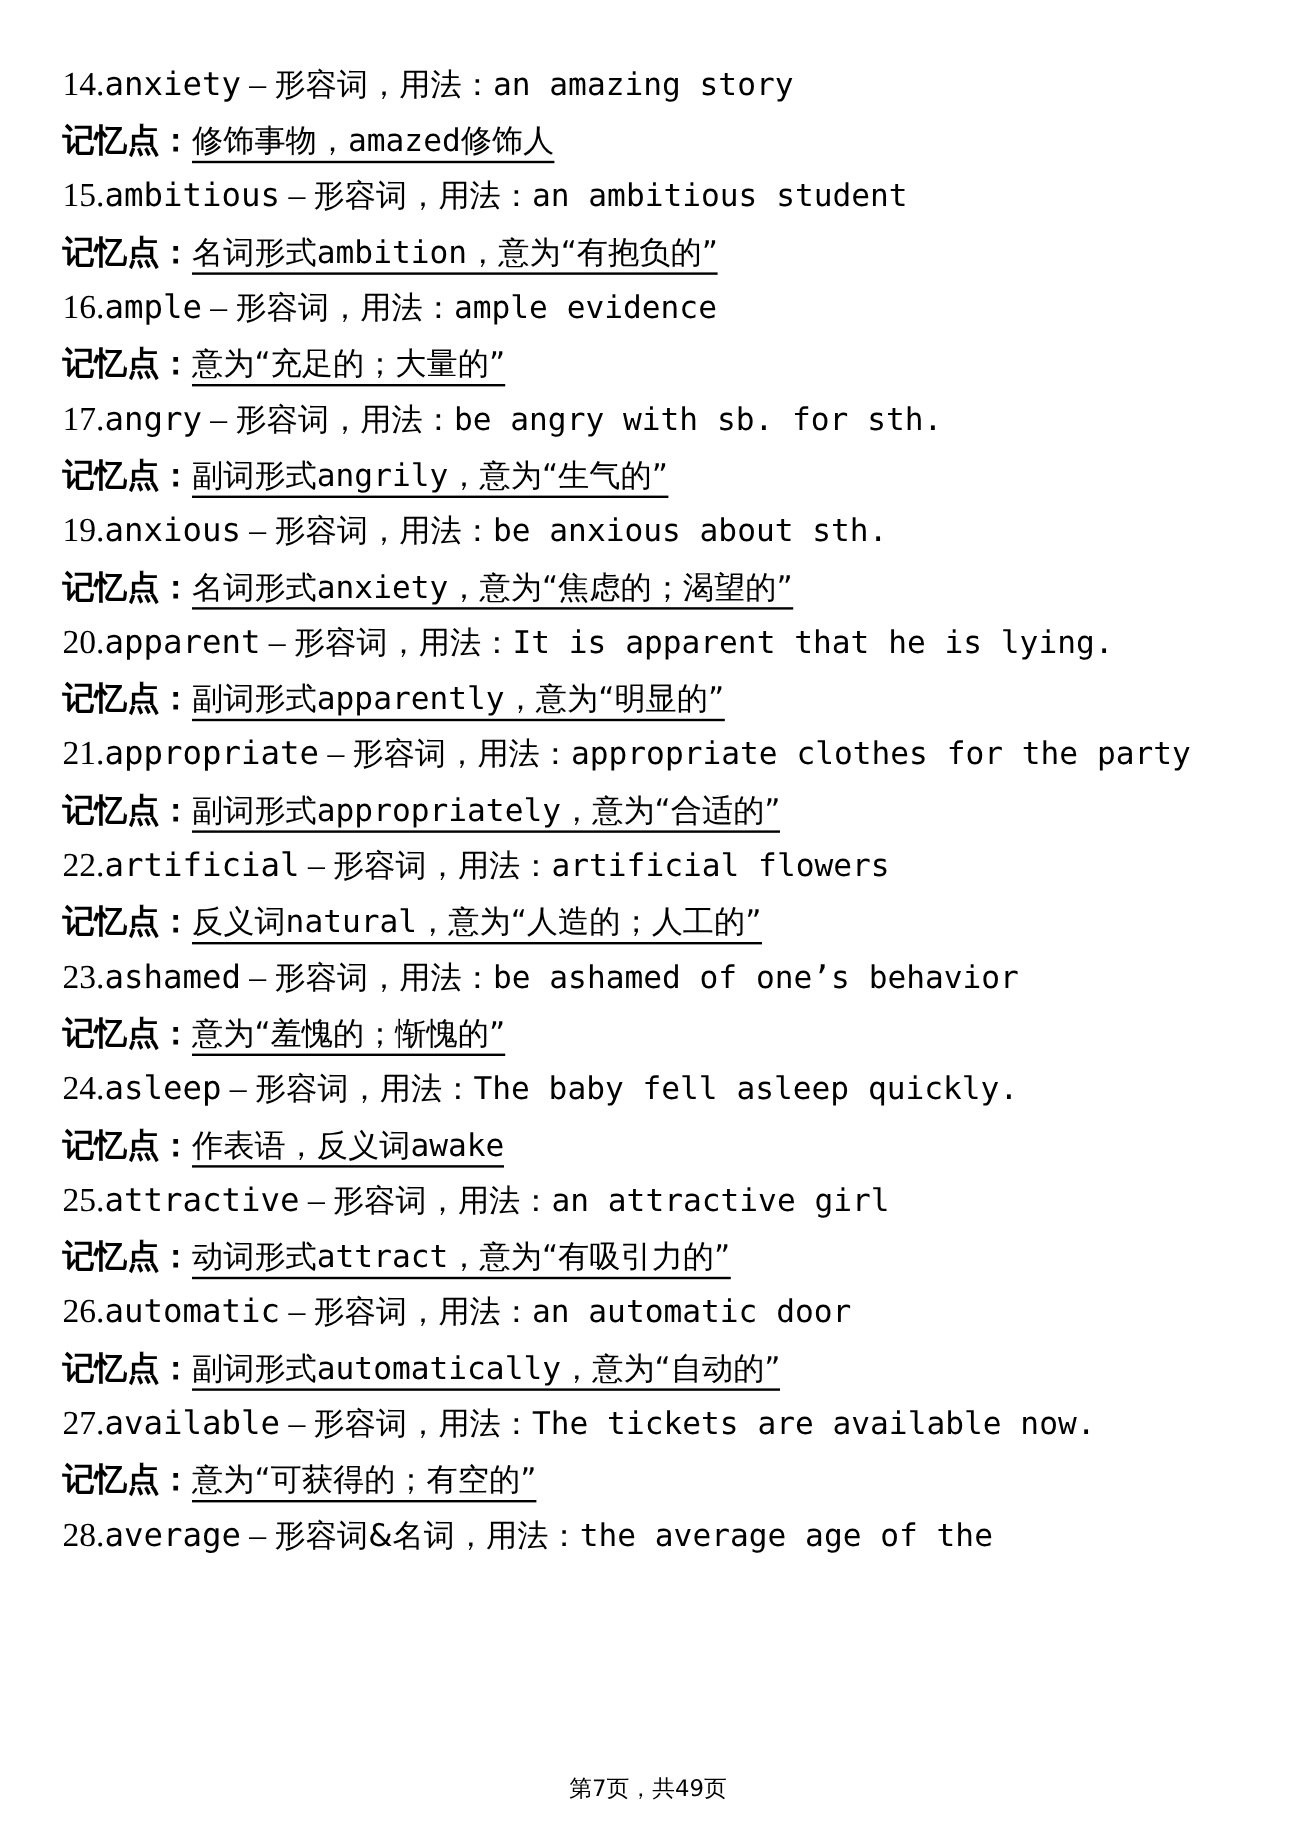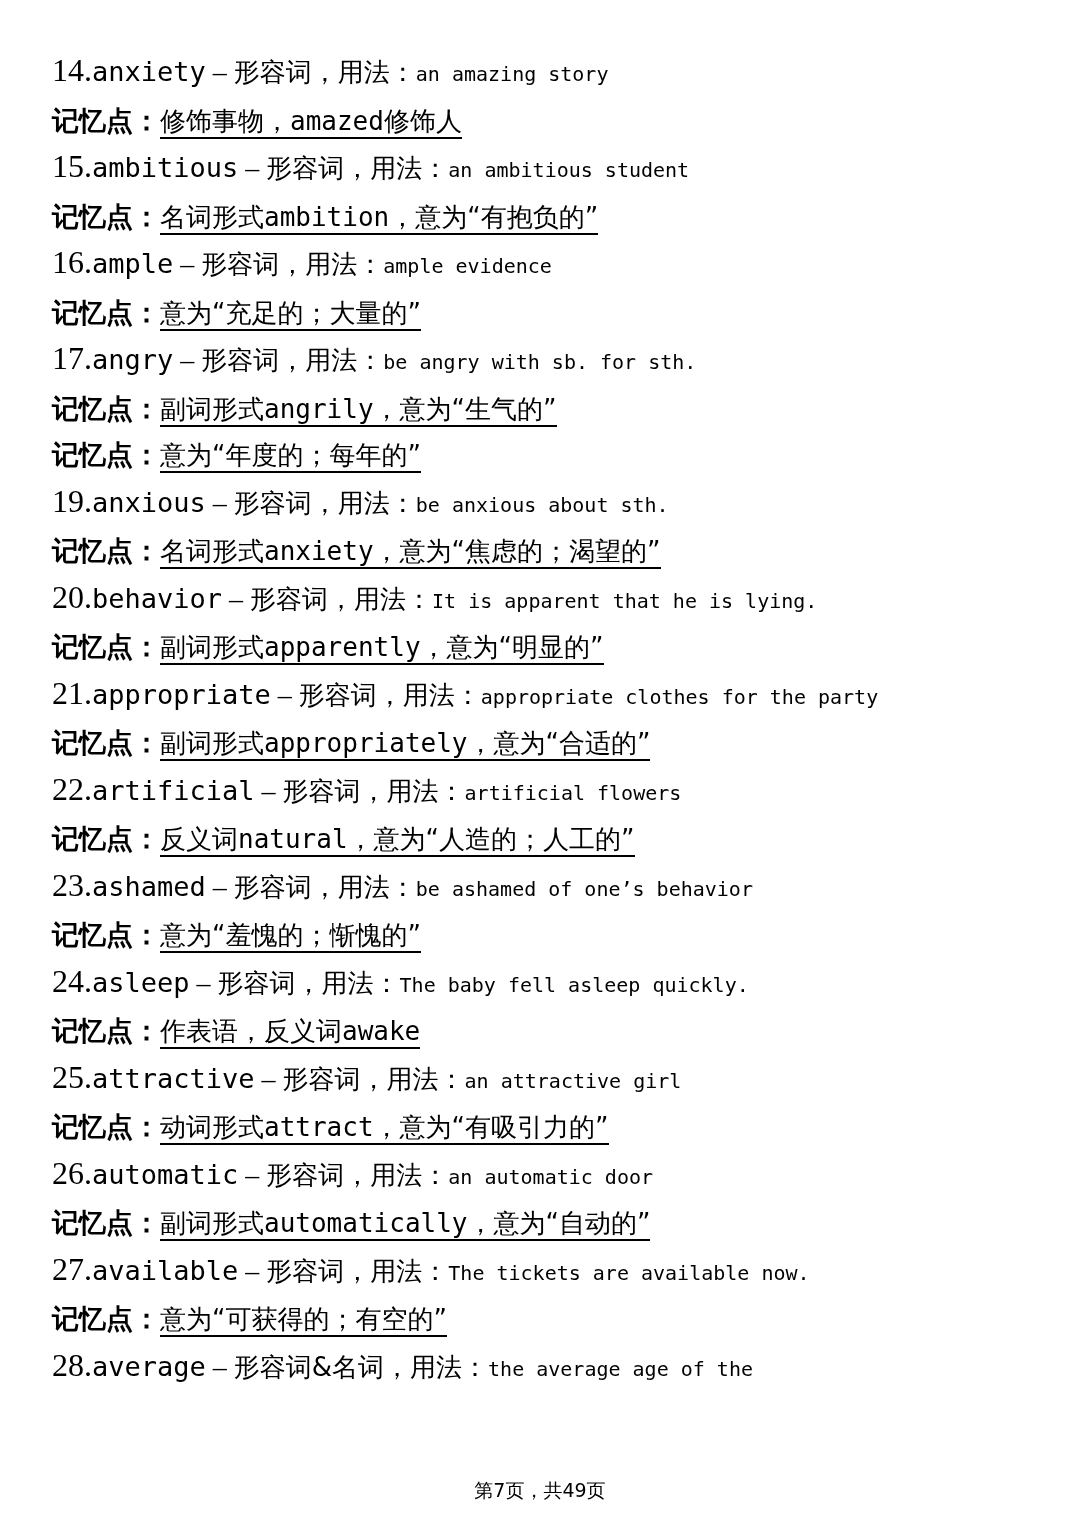--- a/index.html
+++ b/index.html
@@ -23,42 +23,42 @@
     padding: 48px 52px 0 52px;
   }
   .entry-line {
     font-size: 28px;
     line-height: 45.5px;
     white-space: normal;
     word-break: break-word;
   }
   .num {
     font-family: "Liberation Serif", serif;
-    font-size: 32px;
+    font-size: 28px;
   }
   .word {
     font-family: "DejaVu Sans Mono", monospace;
     font-size: 27px;
     letter-spacing: 0px;
   }
   .dash {
     font-family: "Liberation Serif", serif;
     font-size: 28px;
   }
   .pos {
     font-family: "DejaVu Sans", sans-serif;
     font-size: 26px;
   }
   .usage-label {
     font-family: Liberation Sans, sans-serif;
     font-size: 26px;
   }
   .usage {
     font-family: "DejaVu Sans Mono", monospace;
-    font-size: 20px;
+    font-size: 26px;
   }
   .note-line {
     font-size: 28px;
     line-height: 45.5px;
   }
   .note-label {
     font-family: "DejaVu Sans", sans-serif;
     font-weight: bold;
     font-size: 27px;
   }
@@ -89,24 +89,23 @@
 <div class="page">
   <div id="entries">
       <div class="entry-line"><span class="num">14.</span><span class="word">anxiety</span> <span class="dash">–</span> <span class="pos">形容词，</span><span class="usage-label">用法：</span><span class="usage">an amazing story</span></div>
       <div class="note-line"><span class="note-label">记忆点：</span><span class="note-text"><span>修饰事物，</span><span class="mono">amazed</span><span>修饰人</span></span></div>
       <div class="entry-line"><span class="num">15.</span><span class="word">ambitious</span> <span class="dash">–</span> <span class="pos">形容词，</span><span class="usage-label">用法：</span><span class="usage">an ambitious student</span></div>
       <div class="note-line"><span class="note-label">记忆点：</span><span class="note-text"><span>名词形式</span><span class="mono">ambition</span><span>，意为“有抱负的”</span></span></div>
       <div class="entry-line"><span class="num">16.</span><span class="word">ample</span> <span class="dash">–</span> <span class="pos">形容词，</span><span class="usage-label">用法：</span><span class="usage">ample evidence</span></div>
       <div class="note-line"><span class="note-label">记忆点：</span><span class="note-text"><span>意为“充足的；大量的”</span><span class="mono"></span><span></span></span></div>
       <div class="entry-line"><span class="num">17.</span><span class="word">angry</span> <span class="dash">–</span> <span class="pos">形容词，</span><span class="usage-label">用法：</span><span class="usage">be angry with sb. for sth.</span></div>
       <div class="note-line"><span class="note-label">记忆点：</span><span class="note-text"><span>副词形式</span><span class="mono">angrily</span><span>，意为“生气的”</span></span></div>
-      <div class="note-line"><span class="note-label">记忆点：</span><span class="note-text"><span>意为“年度的；每年的”</span><span class="mono"></span><span></span></span></div>
       <div class="entry-line"><span class="num">19.</span><span class="word">anxious</span> <span class="dash">–</span> <span class="pos">形容词，</span><span class="usage-label">用法：</span><span class="usage">be anxious about sth.</span></div>
       <div class="note-line"><span class="note-label">记忆点：</span><span class="note-text"><span>名词形式</span><span class="mono">anxiety</span><span>，意为“焦虑的；渴望的”</span></span></div>
-      <div class="entry-line"><span class="num">20.</span><span class="word">behavior</span> <span class="dash">–</span> <span class="pos">形容词，</span><span class="usage-label">用法：</span><span class="usage">It is apparent that he is lying.</span></div>
+      <div class="entry-line"><span class="num">20.</span><span class="word">apparent</span> <span class="dash">–</span> <span class="pos">形容词，</span><span class="usage-label">用法：</span><span class="usage">It is apparent that he is lying.</span></div>
       <div class="note-line"><span class="note-label">记忆点：</span><span class="note-text"><span>副词形式</span><span class="mono">apparently</span><span>，意为“明显的”</span></span></div>
       <div class="entry-line"><span class="num">21.</span><span class="word">appropriate</span> <span class="dash">–</span> <span class="pos">形容词，</span><span class="usage-label">用法：</span><span class="usage">appropriate clothes for the party</span></div>
       <div class="note-line"><span class="note-label">记忆点：</span><span class="note-text"><span>副词形式</span><span class="mono">appropriately</span><span>，意为“合适的”</span></span></div>
       <div class="entry-line"><span class="num">22.</span><span class="word">artificial</span> <span class="dash">–</span> <span class="pos">形容词，</span><span class="usage-label">用法：</span><span class="usage">artificial flowers</span></div>
       <div class="note-line"><span class="note-label">记忆点：</span><span class="note-text"><span>反义词</span><span class="mono">natural</span><span>，意为“人造的；人工的”</span></span></div>
       <div class="entry-line"><span class="num">23.</span><span class="word">ashamed</span> <span class="dash">–</span> <span class="pos">形容词，</span><span class="usage-label">用法：</span><span class="usage">be ashamed of one’s behavior</span></div>
       <div class="note-line"><span class="note-label">记忆点：</span><span class="note-text"><span>意为“羞愧的；惭愧的”</span><span class="mono"></span><span></span></span></div>
       <div class="entry-line"><span class="num">24.</span><span class="word">asleep</span> <span class="dash">–</span> <span class="pos">形容词，</span><span class="usage-label">用法：</span><span class="usage">The baby fell asleep quickly.</span></div>
       <div class="note-line"><span class="note-label">记忆点：</span><span class="note-text"><span>作表语，反义词</span><span class="mono">awake</span><span></span></span></div>
       <div class="entry-line"><span class="num">25.</span><span class="word">attractive</span> <span class="dash">–</span> <span class="pos">形容词，</span><span class="usage-label">用法：</span><span class="usage">an attractive girl</span></div>

